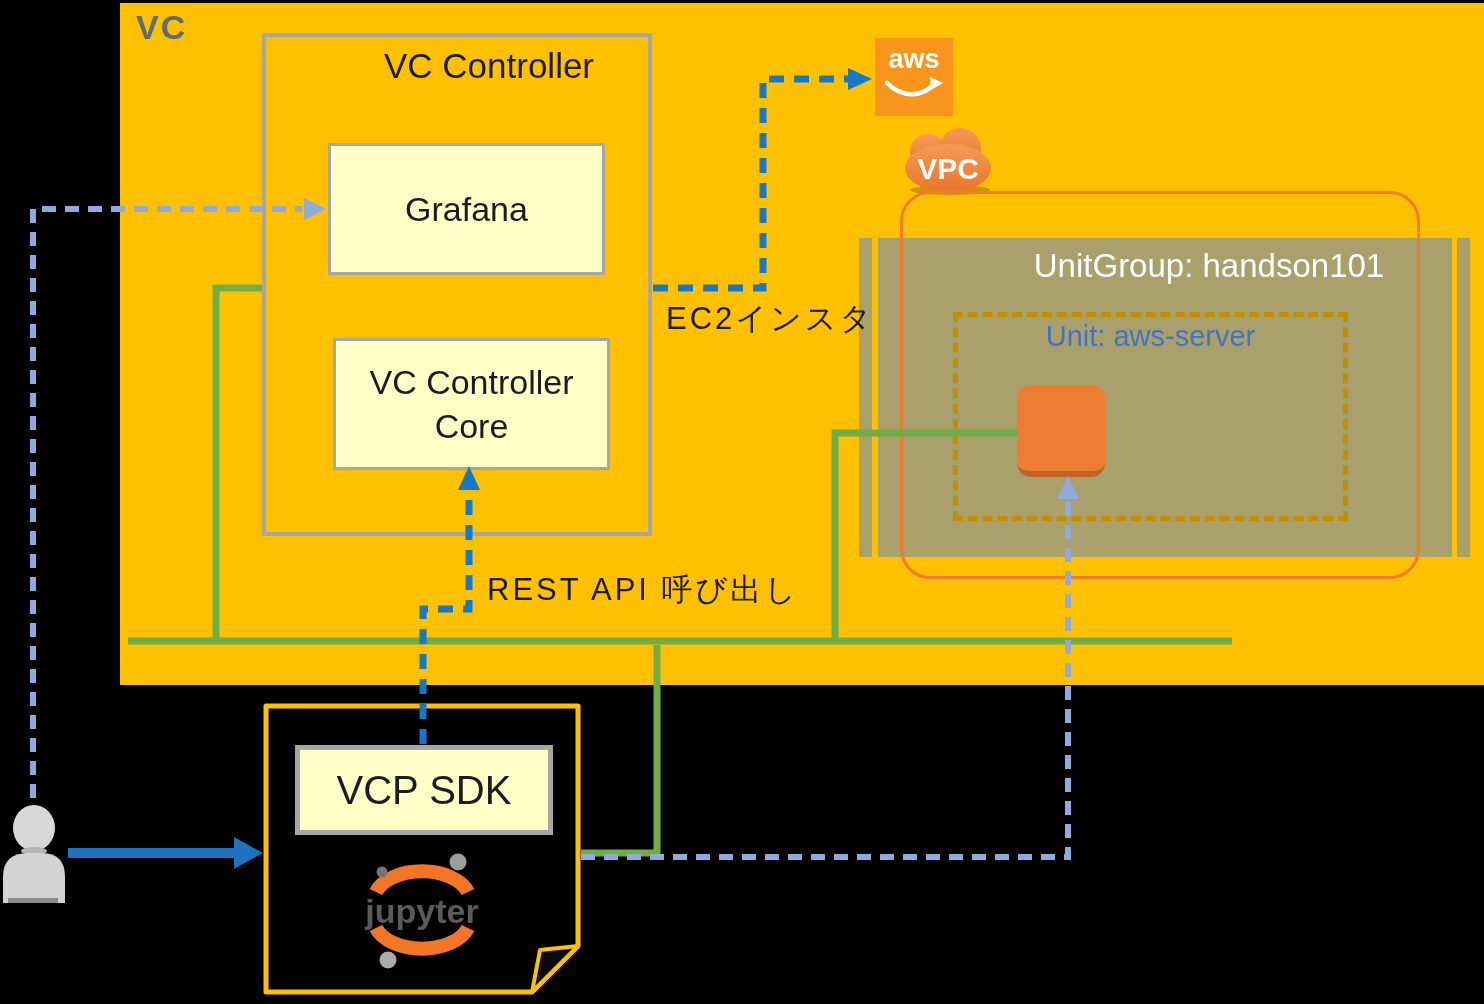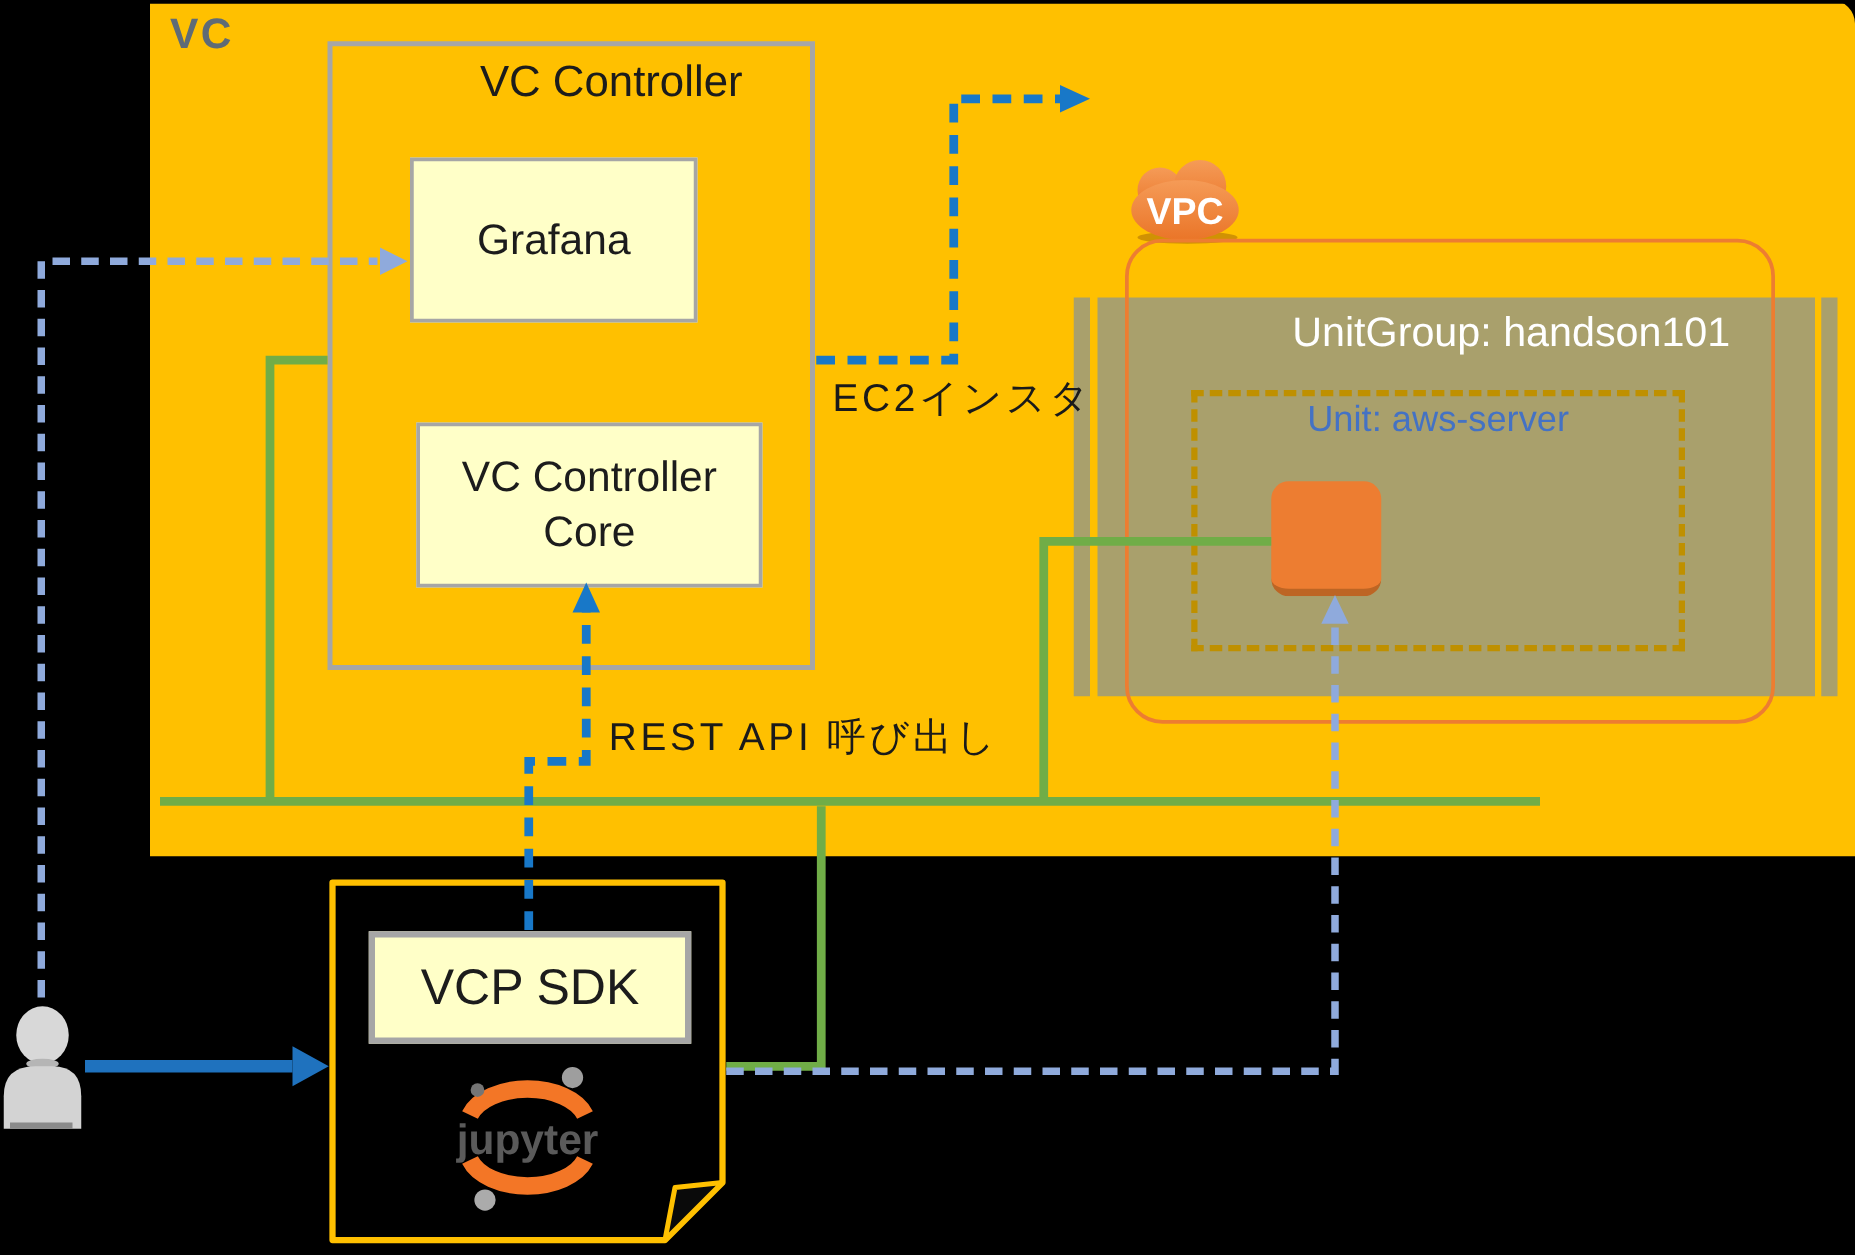--- a/index.html
+++ b/index.html
@@ -1,29 +1,28 @@
 <!DOCTYPE html>
 <html><head>
 <meta charset="utf-8">
 <style>
   html,body{margin:0;padding:0;background:#000;}
   .stage{
     position:relative;width:1484px;height:1004px;background:#000;overflow:hidden;
     font-family:"Liberation Sans","DejaVu Sans",sans-serif;
-    border-radius:19px;
   }
   .abs{position:absolute;}
   .vc-box{left:120px;top:3px;width:1364px;height:682px;background:#FFC000;}
   .vc-label{left:136px;top:8px;font-size:34px;font-weight:bold;color:#5f6b76;letter-spacing:2px;}
   .vcc-box{left:262px;top:33px;width:390px;height:503px;border:4px solid #A6A6A6;box-sizing:border-box;}
   .vcc-title{left:262px;top:46px;width:390px;text-align:center;font-size:35px;color:#1c1c1c;padding-left:32px;}
   .node{background:#FFFFC8;border:3px solid #A6A6A6;box-sizing:border-box;
         display:flex;align-items:center;justify-content:center;text-align:center;
         font-size:34px;color:#1c1c1c;line-height:44px;}
-  .grafana{left:328px;top:126px;width:230px;height:132px;}
+  .grafana{left:328px;top:143px;width:277px;height:132px;}
   .core{left:333px;top:338px;width:277px;height:132px;padding:0 20px;}
   .sdk{left:295px;top:745px;width:258px;height:90px;border-width:5px;font-size:40px;}
   .aws-icon{left:875px;top:38px;width:78px;height:78px;background:#F7951D;text-align:center;}
   .aws-text{display:block;margin-top:6px;font-size:27px;font-weight:bold;color:#fff;letter-spacing:0;}
   .vpc-rect{left:900px;top:191px;width:520px;height:388px;border:3px solid #ED7D31;border-radius:30px;box-sizing:border-box;}
   .olive{background:#A9A06C;top:238px;height:319px;}
   .olive-left{left:859px;width:13px;}
   .olive-main{left:878px;width:574px;}
   .olive-right{left:1457px;width:13px;}
   .ug-title{left:878px;top:247px;width:574px;text-align:center;font-size:33px;color:#fff;margin-left:44px;}
@@ -46,20 +45,27 @@
 
   <div class="abs vcc-box"></div>
   <div class="abs vcc-title">VC Controller</div>
   <div class="abs node grafana">
     <span>Grafana</span>
   </div>
   <div class="abs node core">
     <span>VC Controller Core</span>
   </div>
 
+  <div class="abs aws-icon">
+    <span class="aws-text">aws</span>
+    <svg width="78" height="34" viewBox="0 0 78 34">
+      <path d="M12 8 C28 24 48 22 60 8" stroke="#ffffff" stroke-width="4.5" fill="none" stroke-linecap="round"></path>
+      <polygon points="55,2 68,8 56,15" fill="#ffffff"></polygon>
+    </svg>
+  </div>
 
   <svg class="abs" style="left:892px;top:122px;" width="112" height="74" viewBox="0 0 112 74">
     <defs>
       <linearGradient id="vpcGrad" x1="0" y1="0" x2="0" y2="1">
         <stop offset="0" stop-color="#F59B57"></stop>
           <stop offset="1" stop-color="#EA7528"></stop>
       </linearGradient>
     </defs>
     <ellipse cx="58" cy="68" rx="40" ry="5" fill="rgba(120,60,10,0.35)"></ellipse>
     <circle cx="36" cy="30" r="18" fill="url(#vpcGrad)"></circle>

